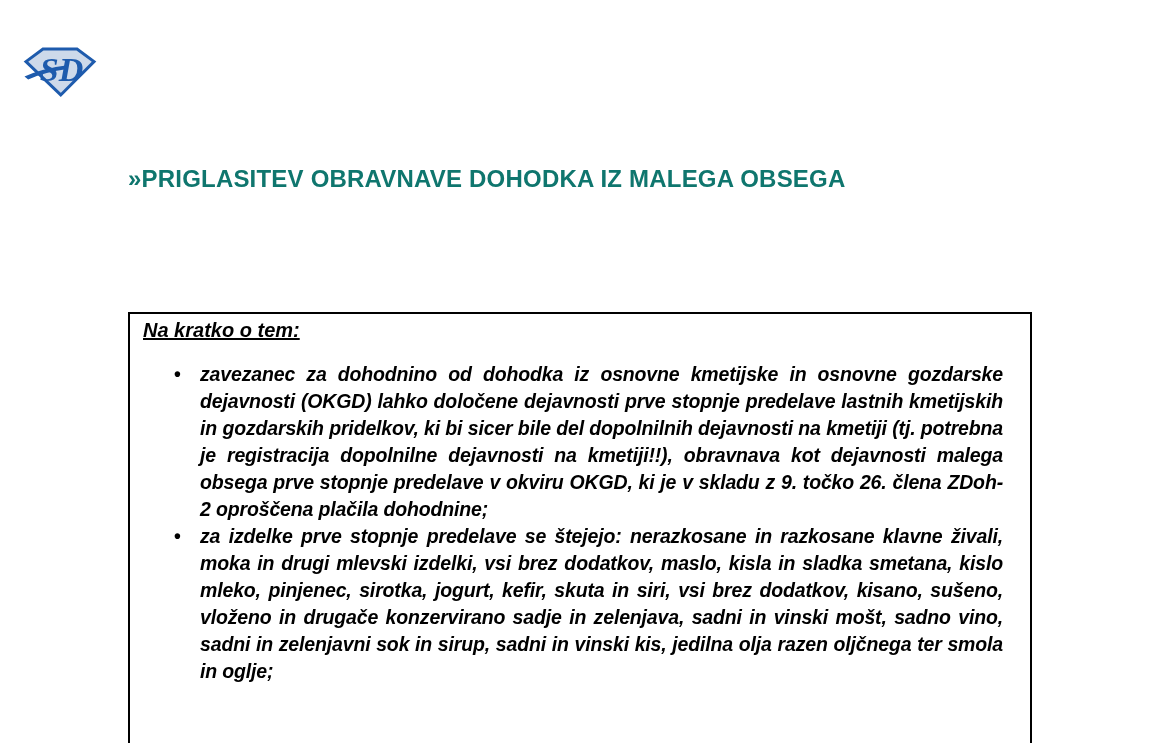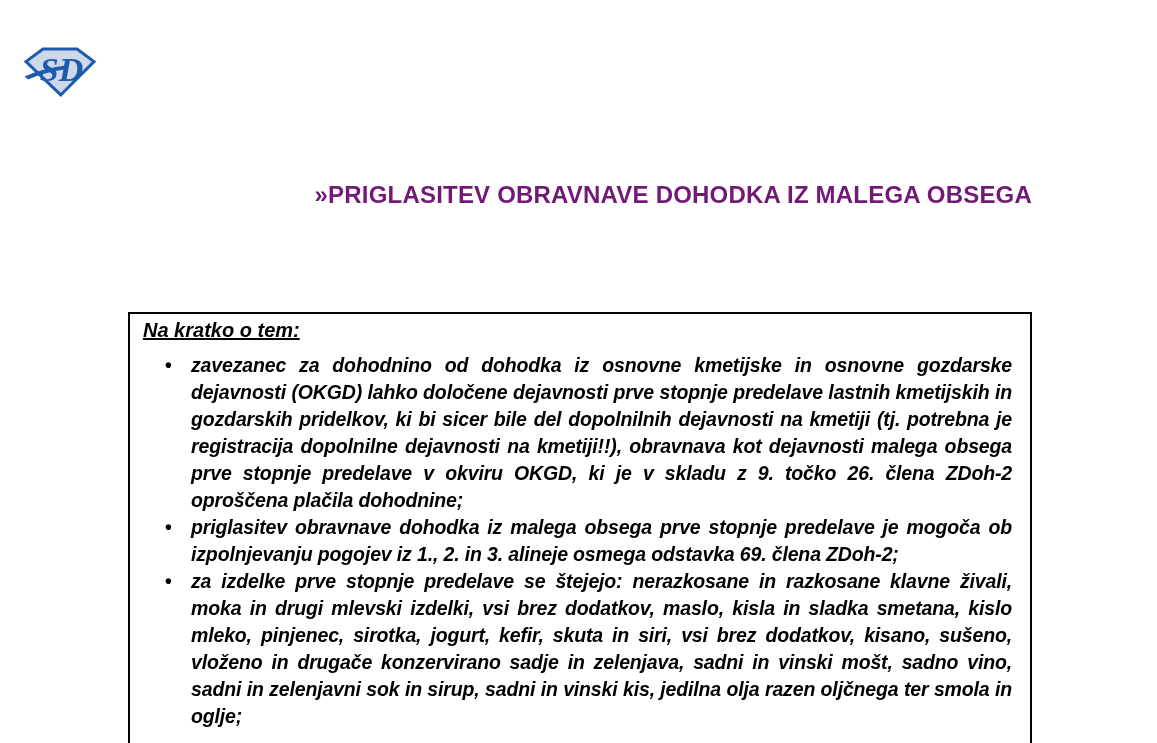--- a/index.html
+++ b/index.html
@@ -23,49 +23,49 @@
   .logo {
     position: absolute;
     left: 23px;
     top: 46px;
     width: 74px;
     height: 52px;
   }
   .doc-title {
     position: absolute;
     left: 128px;
-    top: 180px;
+    top: 164px;
     width: 904px;
-    text-align: right;
+    text-align: left;
     font-size: 24px;
     line-height: 30px;
     font-weight: bold;
     letter-spacing: 0.2px;
-    color: #701a75;
+    color: #0f766e;
   }
   .summary-box {
     position: absolute;
     left: 128px;
     top: 312px;
     width: 904px;
     height: 460px; 
     box-sizing: border-box;
     border: 2px solid #000000;
     padding: 3px 10px 0 13px;
   }
   .summary-heading {
     display: inline-block;
     font-size: 20px;
     line-height: 27px;
     font-weight: bold;
     font-style: italic;
     text-decoration: underline;
   }
   .summary-list {
-    margin: 8px;
+    margin: 17px;
     padding: 0 0 0 40px;
     list-style: none;
   }
   .summary-list li {
     position: relative;
     font-size: 19.5px;
     line-height: 27px;
     font-weight: bold;
     font-style: italic;
     letter-spacing: -0.15px;
@@ -91,18 +91,17 @@
   </svg>
 
   <div class="doc-title">
     <div>»PRIGLASITEV OBRAVNAVE DOHODKA IZ MALEGA OBSEGA</div>
   </div>
 
   <div class="summary-box">
     <span class="summary-heading">Na kratko o tem:</span>
     <ul class="summary-list">
       <li>zavezanec za dohodnino od dohodka iz osnovne kmetijske in osnovne gozdarske dejavnosti (OKGD) lahko določene dejavnosti prve stopnje predelave lastnih kmetijskih in gozdarskih pridelkov, ki bi sicer bile del dopolnilnih dejavnosti na kmetiji (tj. potrebna je registracija dopolnilne dejavnosti na kmetiji!!), obravnava kot dejavnosti malega obsega prve stopnje predelave v okviru OKGD, ki je v skladu z 9. točko 26. člena ZDoh-2 oproščena plačila dohodnine;</li>
-      <li>priglasitev obravnave dohodka iz malega obsega prve stopnje predelave je mogoča ob izpolnjevanju pogojev iz 1., 2. in 3. alineje osmega odstavka 69. člena ZDoh-2;</li>
       <li>za izdelke prve stopnje predelave se štejejo: nerazkosane in razkosane klavne živali, moka in drugi mlevski izdelki, vsi brez dodatkov, maslo, kisla in sladka smetana, kislo mleko, pinjenec, sirotka, jogurt, kefir, skuta in siri, vsi brez dodatkov, kisano, sušeno, vloženo in drugače konzervirano sadje in zelenjava, sadni in vinski mošt, sadno vino, sadni in zelenjavni sok in sirup, sadni in vinski kis, jedilna olja razen oljčnega ter smola in oglje;</li>
     </ul>
   </div>
 
 </div>
 
 </body></html>

